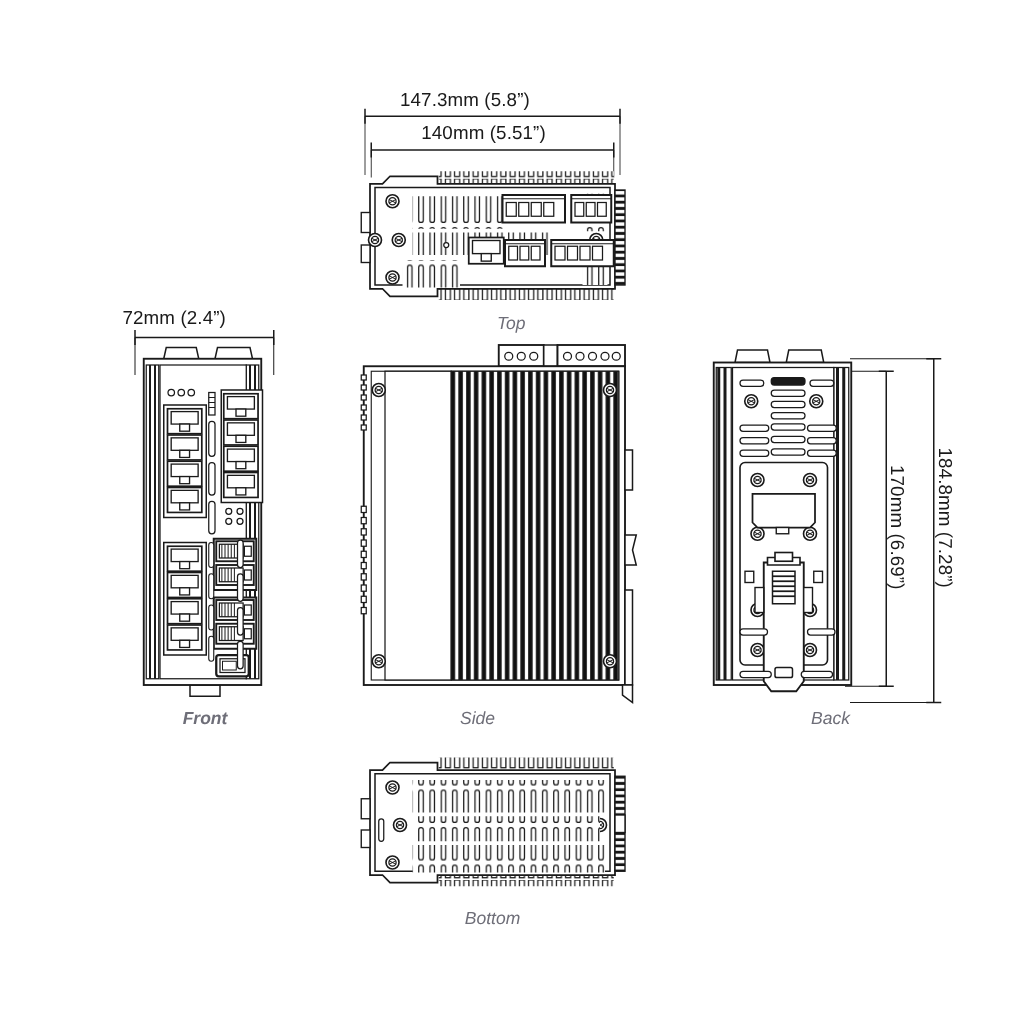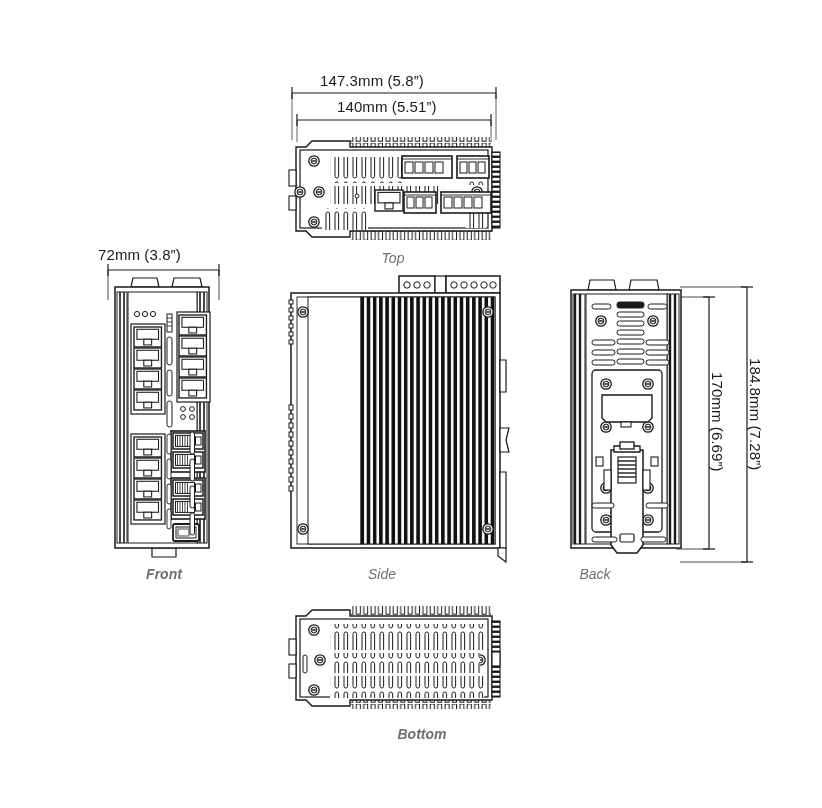--- a/index.html
+++ b/index.html
@@ -50,35 +50,35 @@
 </style>
 </head>
 <body>
 
 <div id="sheet">
 
   <div class="dim-label" style="left:320px; top:72px;">147.3mm (5.8”)</div>
 
   <div class="dim-label" style="left:337px; top:98px;">140mm (5.51”)</div>
 
-  <div class="dim-label" style="left:98px; top:246px;">72mm (3.8”)</div>
+  <div class="dim-label" style="left:98px; top:246px;">72mm (2.4”)</div>
 
   <div class="dim-label vert" style="left:764px; top:358px;">184.8mm (7.28”)</div>
 
   <div class="dim-label vert" style="left:726px; top:372px;">170mm (6.69”)</div>
 
-  <div class="view-caption" style="left:347px; top:250px; width:92px;">Top</div>
+  <div class="view-caption" style="left:363px; top:250px; width:92px;">Top</div>
 
   <div class="view-caption" style="left:118px; top:566px; width:92px;font-weight:bold;">Front</div>
 
   <div class="view-caption" style="left:336px; top:566px; width:92px;">Side</div>
 
-  <div class="view-caption" style="left:549px; top:566px; width:92px;">Back</div>
-
-  <div class="view-caption" style="left:376px; top:726px; width:92px;font-weight:bold;">Bottom</div>
+  <div class="view-caption" style="left:588px; top:566px; width:92px;text-align:right;">Back</div>
+
+  <div class="view-caption" style="left:348px; top:726px; width:92px;">Bottom</div>
 
   <svg class="draw" viewBox="0 0 822 808">
     <defs>
 
       <pattern id="finPat" width="6.2" height="10" patternUnits="userSpaceOnUse">
         <rect x="0" y="0" width="6.2" height="10" fill="#ffffff"></rect>
         <rect x="0.9" y="0" width="3.6" height="10" fill="#111111"></rect>
       </pattern>
 
       <pattern id="combPat" width="7.4" height="11" patternUnits="userSpaceOnUse">

